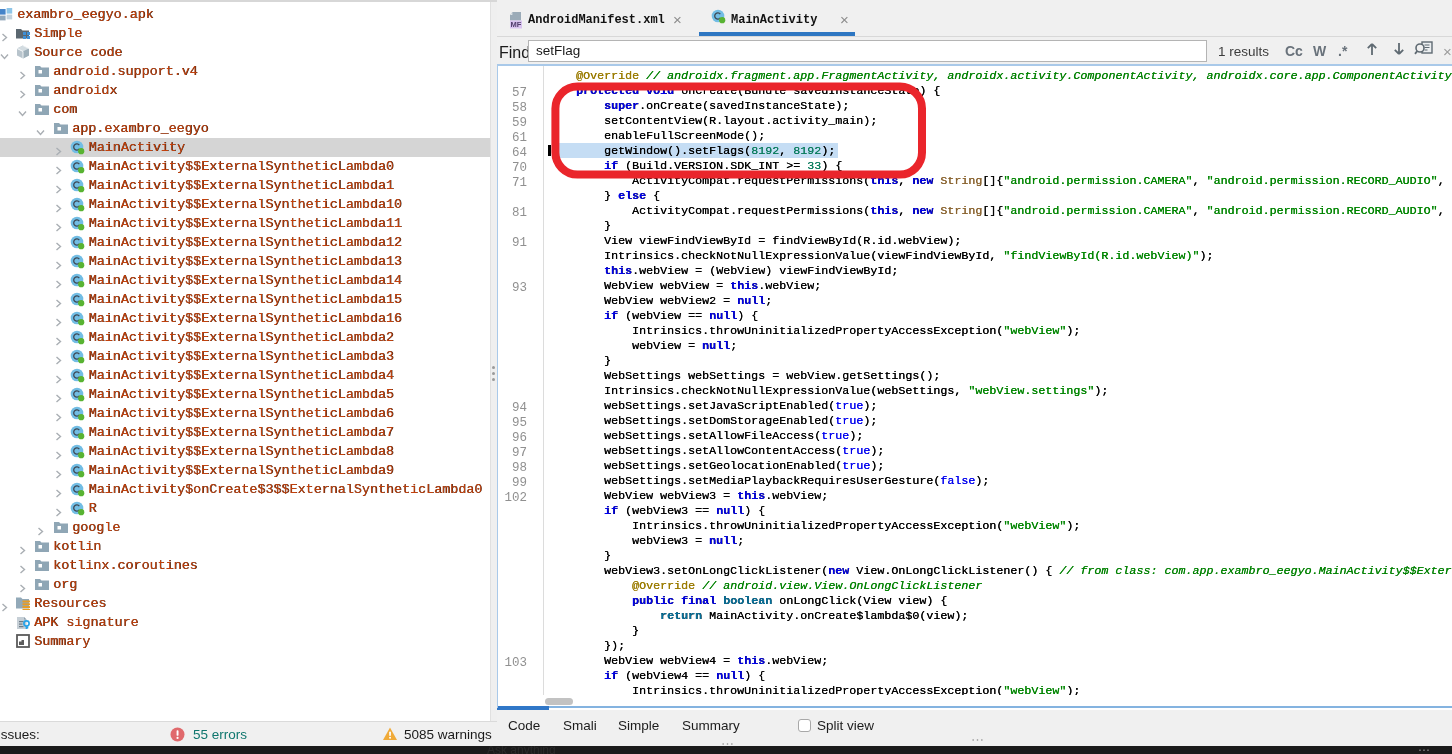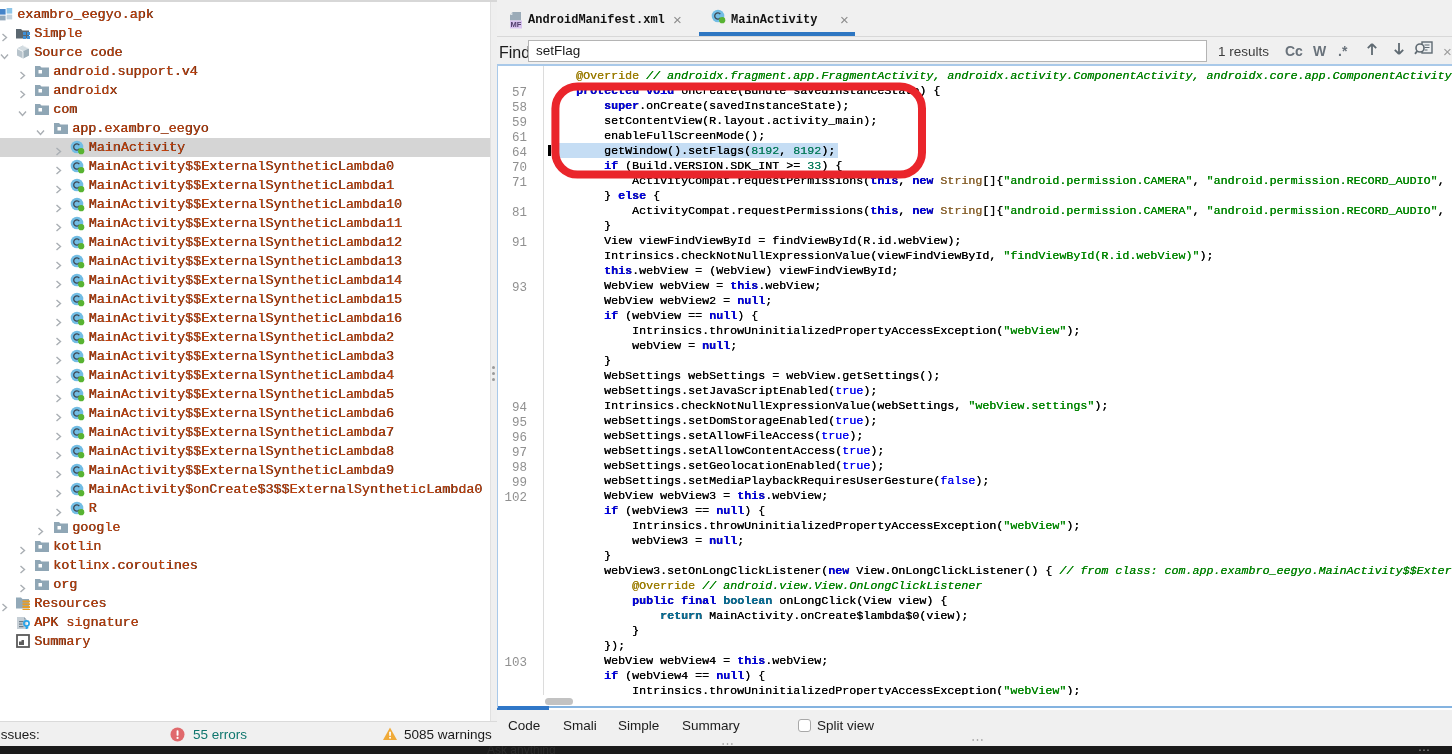--- a/index.html
+++ b/index.html
@@ -512,22 +512,22 @@
 <div>        View viewFindViewById = findViewById(R.id.webView);</div>
 <div>        Intrinsics.checkNotNullExpressionValue(viewFindViewById, <span class="s">"findViewById(R.id.webView)"</span>);</div>
 <div>        <span class="k">this</span>.webView = (WebView) viewFindViewById;</div>
 <div>        WebView webView = <span class="k">this</span>.webView;</div>
 <div>        WebView webView2 = <span class="k">null</span>;</div>
 <div>        <span class="k">if</span> (webView == <span class="k">null</span>) {</div>
 <div>            Intrinsics.throwUninitializedPropertyAccessException(<span class="s">"webView"</span>);</div>
 <div>            webView = <span class="k">null</span>;</div>
 <div>        }</div>
 <div>        WebSettings webSettings = webView.getSettings();</div>
+<div>        Intrinsics.checkNotNullExpressionValue(webSettings, <span class="s">"webView.settings"</span>);</div>
 <div>        webSettings.setJavaScriptEnabled(<span class="b">true</span>);</div>
-<div>        Intrinsics.checkNotNullExpressionValue(webSettings, <span class="s">"webView.settings"</span>);</div>
 <div>        webSettings.setDomStorageEnabled(<span class="b">true</span>);</div>
 <div>        webSettings.setAllowFileAccess(<span class="b">true</span>);</div>
 <div>        webSettings.setAllowContentAccess(<span class="b">true</span>);</div>
 <div>        webSettings.setGeolocationEnabled(<span class="b">true</span>);</div>
 <div>        webSettings.setMediaPlaybackRequiresUserGesture(<span class="b">false</span>);</div>
 <div>        WebView webView3 = <span class="k">this</span>.webView;</div>
 <div>        <span class="k">if</span> (webView3 == <span class="k">null</span>) {</div>
 <div>            Intrinsics.throwUninitializedPropertyAccessException(<span class="s">"webView"</span>);</div>
 <div>            webView3 = <span class="k">null</span>;</div>
 <div>        }</div>

